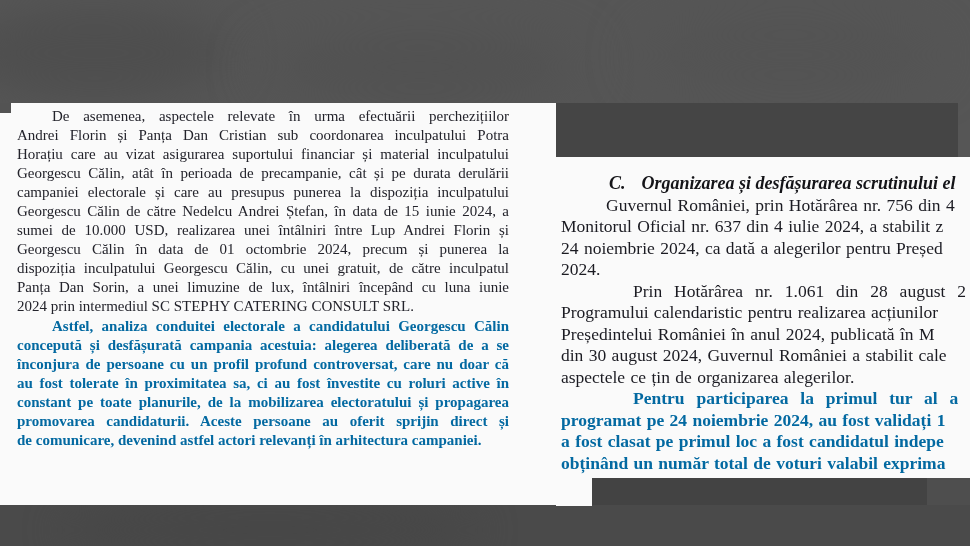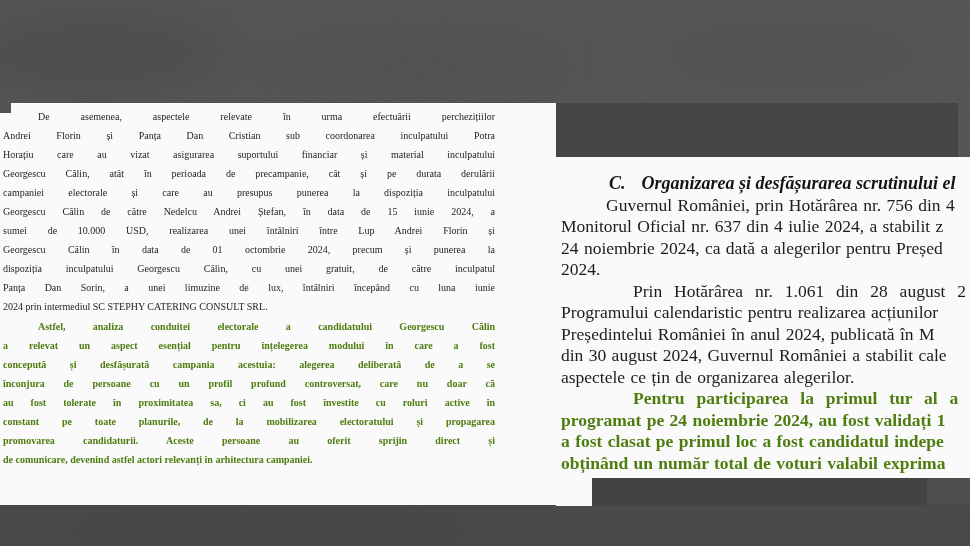--- a/index.html
+++ b/index.html
@@ -21,21 +21,21 @@
 
   
   .page{position:absolute;background:#fafafa;overflow:hidden;}
   .page-left{left:0;top:103px;width:556px;height:402px;}
   .page-right{left:556px;top:157px;width:600px;height:321px;}
   .page-notch{left:556px;top:478px;width:36px;height:28px;background:#fafafa;overflow:hidden;}
 
   
   .page-left .doc{padding-top:4px;color:#23232b;}
   .page-left .line{
-    width:492px;margin-left:3px;font-size:10px;line-height:19.05px;
+    width:492px;margin-left:17px;font-size:15px;line-height:19.05px;
     white-space:nowrap;overflow:hidden;
     text-align:justify;text-align-last:justify;text-justify:inter-word;
     filter:blur(0.3px);
   }
   .page-left .line.first{text-indent:35px;}
   .page-left .line.last{text-align-last:left;font-family:Liberation Serif, serif;}
 
   
   .page-right .doc{padding-top:16px;padding-left:5px;color:#1b1b22;}
   .page-right .line{
@@ -44,21 +44,21 @@
   }
   .page-right .heading-line{
     font-size:18px;line-height:21.5px;margin-left:48px;white-space:nowrap;
     font-weight:bold;font-style:italic;color:#141418;filter:blur(0.25px);
   }
   .page-right .heading-line .h-label{margin-right:16px;}
   .ind-sm{text-indent:45px;}
   .ind-lg{text-indent:72px;}
   .spread{word-spacing:7.5px !important;}
   .para{margin:0;}
-  .para.bold{font-weight:bold;color:#4d7c0f;}
+  .para.bold{font-weight:bold;color:#0369a1;}
 </style>
 </head>
 <body>
 
 <div id="stage">
 
   <div class="bg blob blob1"></div>
   <div class="bg blob blob2"></div>
   <div class="bg blob blob3"></div>
   <div class="bg band-top"></div>
@@ -77,21 +77,20 @@
           <div class="line">campaniei electorale și care au presupus punerea la dispoziția inculpatului</div>
           <div class="line">Georgescu Călin de către Nedelcu Andrei Ștefan, în data de 15 iunie 2024, a</div>
           <div class="line">sumei de 10.000 USD, realizarea unei întâlniri între Lup Andrei Florin și</div>
           <div class="line">Georgescu Călin în data de 01 octombrie 2024, precum și punerea la</div>
           <div class="line">dispoziția inculpatului Georgescu Călin, cu unei gratuit, de către inculpatul</div>
           <div class="line">Panța Dan Sorin, a unei limuzine de lux, întâlniri începând cu luna iunie</div>
           <div class="line last">2024 prin intermediul SC STEPHY CATERING CONSULT SRL.</div>
         </div>
         <div class="para bold">
           <div class="line first">Astfel, analiza conduitei electorale a candidatului Georgescu Călin</div>
-          <div class="line">a relevat un aspect esențial pentru înțelegerea modului în care a fost</div>
           <div class="line">concepută și desfășurată campania acestuia: alegerea deliberată de a se</div>
           <div class="line">înconjura de persoane cu un profil profund controversat, care nu doar că</div>
           <div class="line">au fost tolerate în proximitatea sa, ci au fost învestite cu roluri active în</div>
           <div class="line">constant pe toate planurile, de la mobilizarea electoratului și propagarea</div>
           <div class="line">promovarea candidaturii. Aceste persoane au oferit sprijin direct și</div>
           <div class="line last">de comunicare, devenind astfel actori relevanți în arhitectura campaniei.</div>
         </div>
       </div>
   </div>
 

